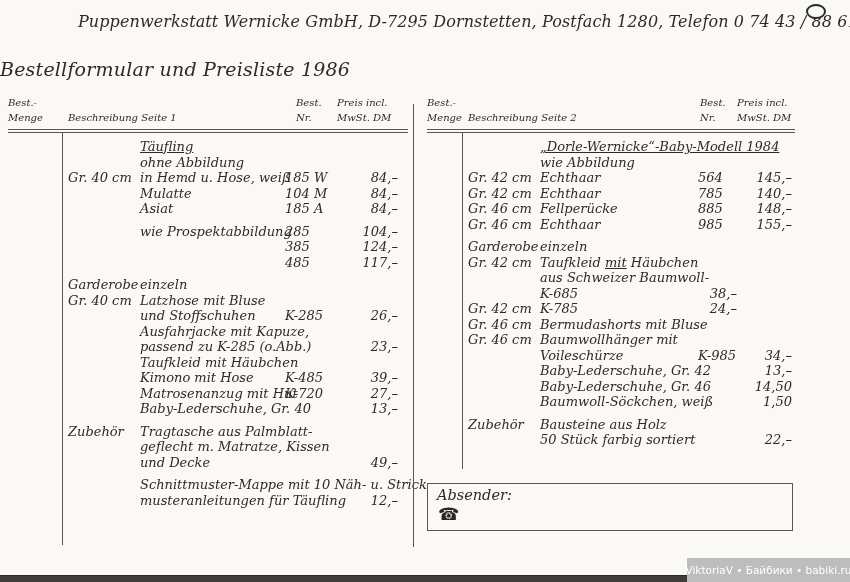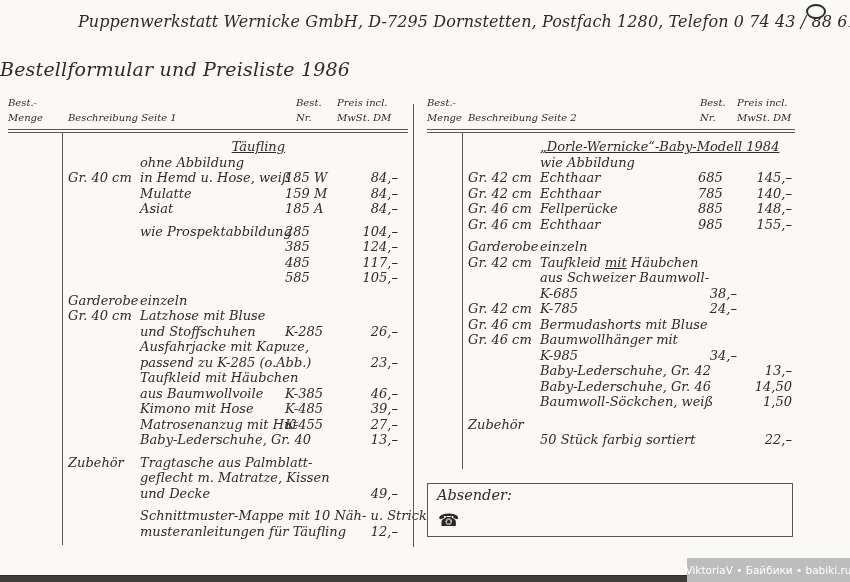--- a/index.html
+++ b/index.html
@@ -35,27 +35,27 @@
   .body-left{margin-left:54px;height:412px;}
   .body-right{margin-left:35px;height:336px;}
   .row{display:grid;font-size:13px;line-height:15.5px;}
   .body-left .row{grid-template-columns:72px 145px 48px 1fr;}
   .body-right .row{grid-template-columns:72px 158px 42px 1fr;}
   .row.gap{margin-top:7px;}
   .row span{white-space:nowrap;overflow:visible;}
   .c-p{text-align:right;}
   .body-left .c-p{padding-right:10px;}
   .body-right .c-p{padding-right:3px;}
-  .c-d.u{text-decoration:underline;text-align:right;}
+  .c-d.u{text-decoration:underline;}
   .c-d.right{text-align:left;padding-right:6px;}
   .divider-line{
     position:absolute;left:413px;top:104px;width:1px;height:443px;background:#5a5650;
   }
   .absender-box{
-    position:absolute;left:427px;top:483px;width:366px;height:54px;
+    position:absolute;left:427px;top:483px;width:366px;height:48px;
     border:1px solid #5a5650;box-sizing:border-box;background:#faf9f6;text-align:center;
   }
   .absender-label{position:absolute;left:9px;top:3px;font-size:14.5px;}
   .phone-icon{
     position:absolute;left:10px;bottom:6px;font-size:17px;
     font-family:"DejaVu Sans", sans-serif;font-style:normal;color:#2b2723;
   }
   .scan-edge{
     position:absolute;left:0;top:575px;width:850px;height:7px;
     background:#403e3b;border-top:1px solid #2e2c29;
@@ -108,21 +108,21 @@
       </div>
       <div class="row">
         <span class="c-m">Gr. 40 cm</span>
         <span class="c-d">in Hemd u. Hose, weiß</span>
         <span class="c-n">185 W</span>
         <span class="c-p">84,–</span>
       </div>
       <div class="row">
         <span class="c-m"></span>
         <span class="c-d right">Mulatte</span>
-        <span class="c-n">159 M</span>
+        <span class="c-n">104 M</span>
         <span class="c-p">84,–</span>
       </div>
       <div class="row">
         <span class="c-m"></span>
         <span class="c-d right">Asiat</span>
         <span class="c-n">185 A</span>
         <span class="c-p">84,–</span>
       </div>
       <div class="row gap">
         <span class="c-m"></span>
@@ -135,26 +135,20 @@
         <span class="c-d"></span>
         <span class="c-n">385</span>
         <span class="c-p">124,–</span>
       </div>
       <div class="row">
         <span class="c-m"></span>
         <span class="c-d"></span>
         <span class="c-n">485</span>
         <span class="c-p">117,–</span>
       </div>
-      <div class="row">
-        <span class="c-m"></span>
-        <span class="c-d"></span>
-        <span class="c-n">585</span>
-        <span class="c-p">105,–</span>
-      </div>
       <div class="row gap">
         <span class="c-m">Garderobe</span>
         <span class="c-d">einzeln</span>
         <span class="c-n"></span>
         <span class="c-p"></span>
       </div>
       <div class="row">
         <span class="c-m">Gr. 40 cm</span>
         <span class="c-d">Latzhose mit Bluse</span>
         <span class="c-n"></span>
@@ -179,34 +173,28 @@
         <span class="c-p">23,–</span>
       </div>
       <div class="row">
         <span class="c-m"></span>
         <span class="c-d">Taufkleid mit Häubchen</span>
         <span class="c-n"></span>
         <span class="c-p"></span>
       </div>
       <div class="row">
         <span class="c-m"></span>
-        <span class="c-d">aus Baumwollvoile</span>
-        <span class="c-n">K-385</span>
-        <span class="c-p">46,–</span>
-      </div>
-      <div class="row">
-        <span class="c-m"></span>
         <span class="c-d">Kimono mit Hose</span>
         <span class="c-n">K-485</span>
         <span class="c-p">39,–</span>
       </div>
       <div class="row">
         <span class="c-m"></span>
         <span class="c-d">Matrosenanzug mit Hut</span>
-        <span class="c-n">K-455</span>
+        <span class="c-n">K-720</span>
         <span class="c-p">27,–</span>
       </div>
       <div class="row">
         <span class="c-m"></span>
         <span class="c-d">Baby-Lederschuhe, Gr. 40</span>
         <span class="c-n"></span>
         <span class="c-p">13,–</span>
       </div>
       <div class="row gap">
         <span class="c-m">Zubehör</span>
@@ -271,21 +259,21 @@
       </div>
       <div class="row">
         <span class="c-m"></span>
         <span class="c-d">wie Abbildung</span>
         <span class="c-n"></span>
         <span class="c-p"></span>
       </div>
       <div class="row">
         <span class="c-m">Gr. 42 cm</span>
         <span class="c-d">Echthaar</span>
-        <span class="c-n">685</span>
+        <span class="c-n">564</span>
         <span class="c-p">145,–</span>
       </div>
       <div class="row">
         <span class="c-m">Gr. 42 cm</span>
         <span class="c-d">Echthaar</span>
         <span class="c-n">785</span>
         <span class="c-p">140,–</span>
       </div>
       <div class="row">
         <span class="c-m">Gr. 46 cm</span>
@@ -334,20 +322,21 @@
         <span class="c-p"></span>
       </div>
       <div class="row">
         <span class="c-m">Gr. 46 cm</span>
         <span class="c-d">Baumwollhänger mit</span>
         <span class="c-n"></span>
         <span class="c-p"></span>
       </div>
       <div class="row">
         <span class="c-m"></span>
+        <span class="c-d">Voileschürze</span>
         <span class="c-n">K-985</span>
         <span class="c-p">34,–</span>
       </div>
       <div class="row">
         <span class="c-m"></span>
         <span class="c-d">Baby-Lederschuhe, Gr. 42</span>
         <span class="c-n"></span>
         <span class="c-p">13,–</span>
       </div>
       <div class="row">
@@ -357,20 +346,21 @@
         <span class="c-p">14,50</span>
       </div>
       <div class="row">
         <span class="c-m"></span>
         <span class="c-d">Baumwoll-Söckchen, weiß</span>
         <span class="c-n"></span>
         <span class="c-p">1,50</span>
       </div>
       <div class="row gap">
         <span class="c-m">Zubehör</span>
+        <span class="c-d">Bausteine aus Holz</span>
         <span class="c-n"></span>
         <span class="c-p"></span>
       </div>
       <div class="row">
         <span class="c-m"></span>
         <span class="c-d">50 Stück farbig sortiert</span>
         <span class="c-n"></span>
         <span class="c-p">22,–</span>
       </div>
     </div>

